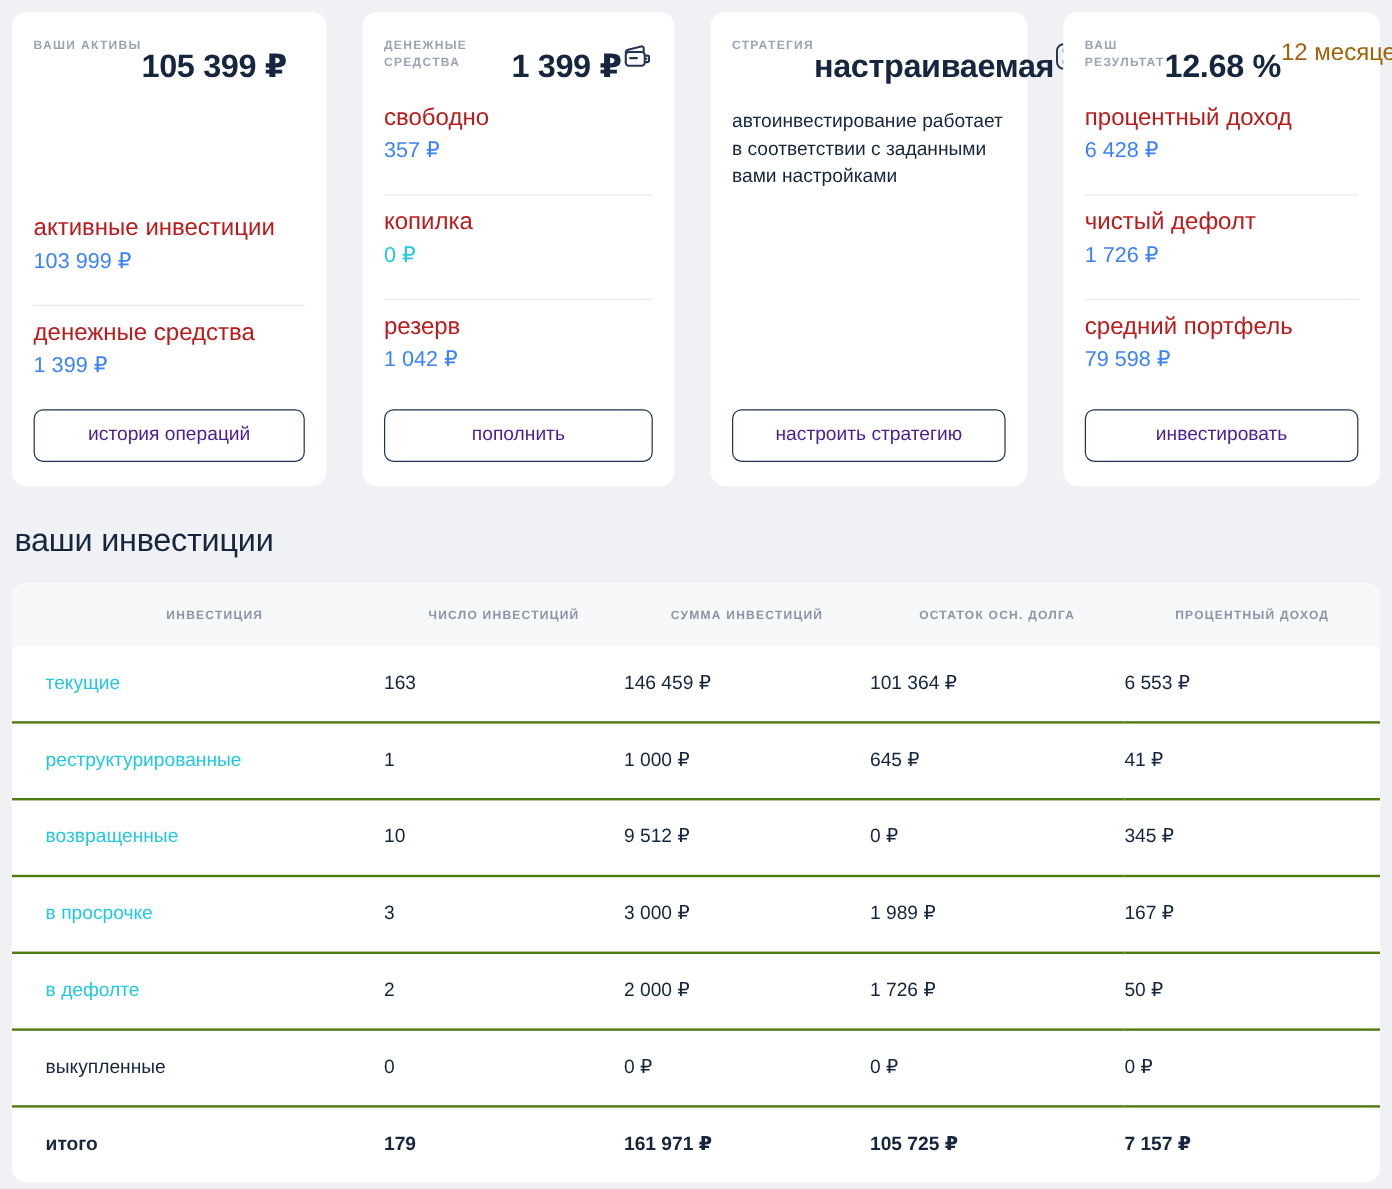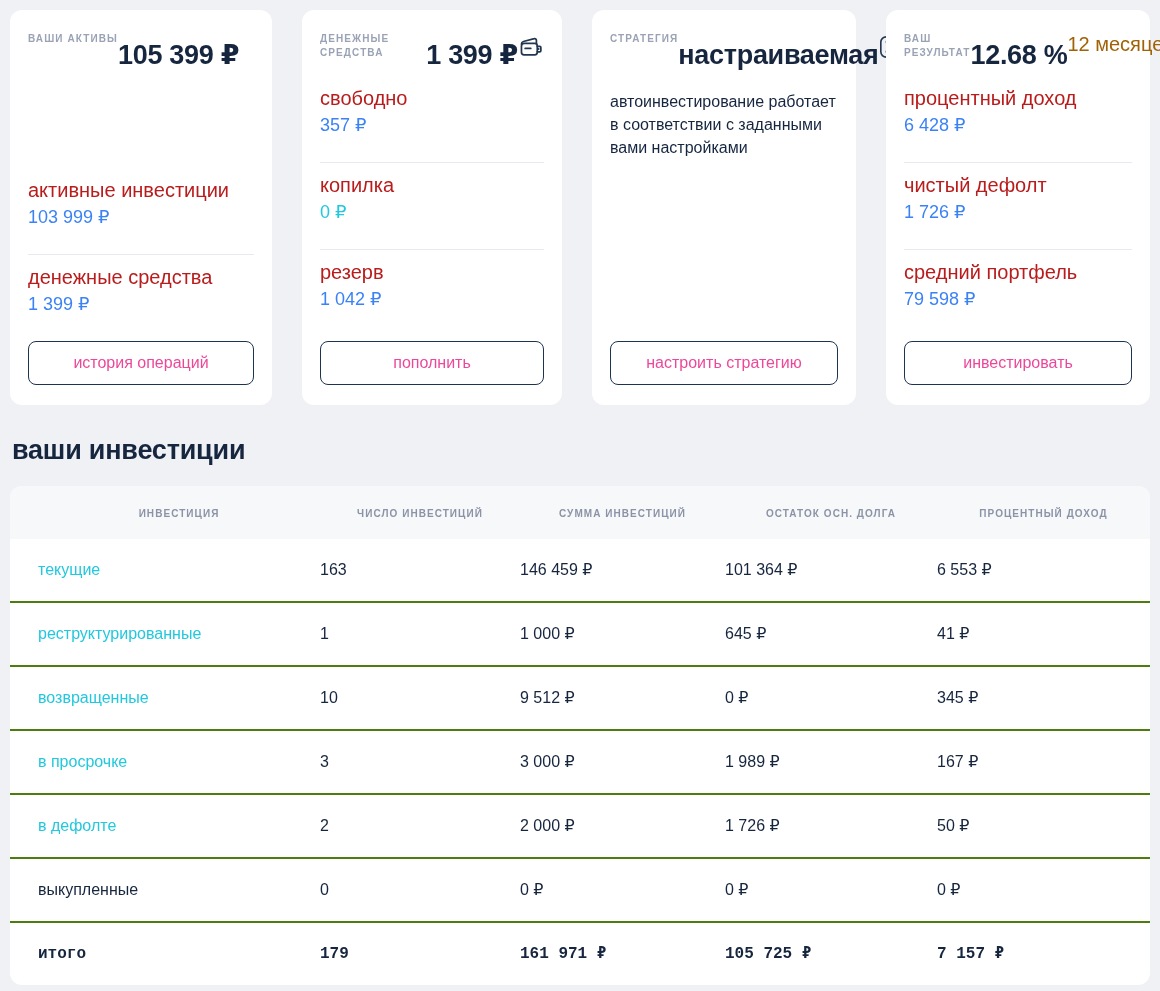--- a/index.html
+++ b/index.html
@@ -112,31 +112,31 @@
 
   .btn {
     display: block;
     width: 100%;
     height: 44px;
     line-height: 42px;
     text-align: center;
     background: #ffffff;
     border: 1px solid #1d3352;
     border-radius: 8px;
-    color: #ec4899;
+    color: #4c1d95;
     font-size: 16px;
     font-family: inherit;
     cursor: pointer;
     padding: 0;
   }
 
   
   .section-title {
     font-size: 27px;
-    font-weight: bold;
+    font-weight: normal;
     letter-spacing: -0.2px;
     color: #16263f;
     margin: 30px 0 20px 12px;
   }
 
   
   .table-wrap {
     margin: 0 10px;
     background: #ffffff;
     border-radius: 12px;
@@ -176,21 +176,21 @@
   .col-debt { width: 212px; }
   .col-income { width: auto; }
 
   thead th.col-name { padding-left: 28px; }
 
   .inv-link {
     color: #22c8dd;
     text-decoration: none;
     cursor: pointer;
   }
-  tr.row-total td { font-weight: bold; font-family: Liberation Mono, monospace; }
+  tr.row-total td { font-weight: bold; }
   td.plain { color: #16263f; }
 </style>
 </head>
 <body>
 
 <div class="page">
 
   <div class="cards">
 
     <div class="card c1">

